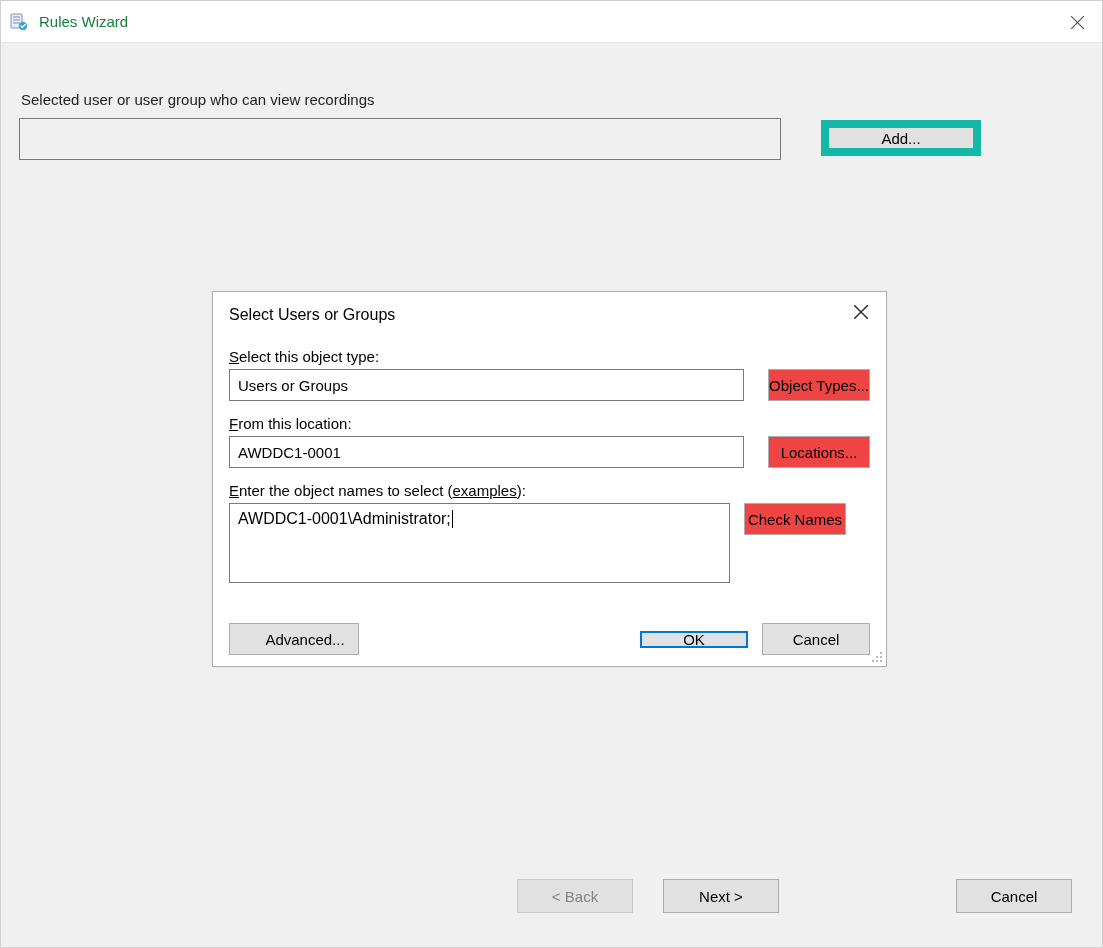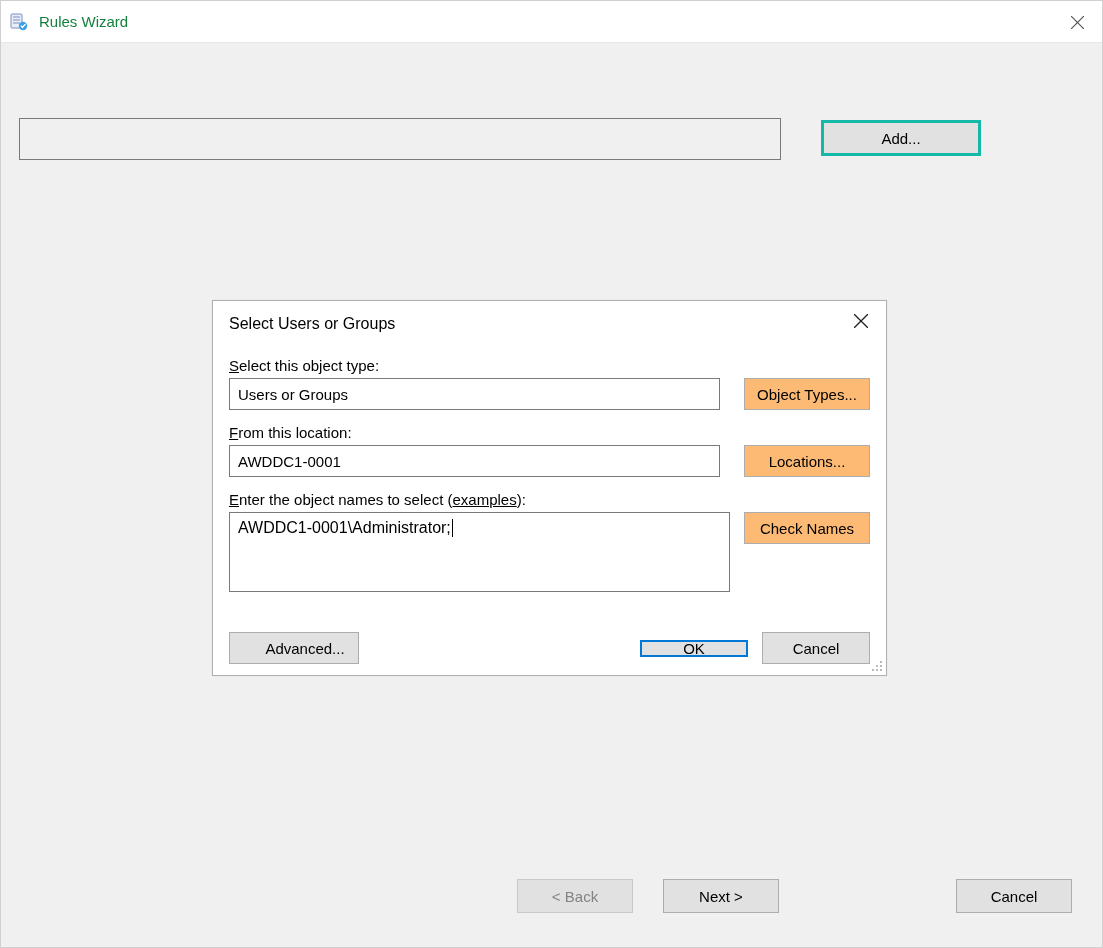--- a/index.html
+++ b/index.html
@@ -72,21 +72,21 @@
       background: #f0f0f0;
       border: 1px solid #7a7a7a;
     }
     .add-btn {
       position: absolute;
       left: 820px;
       top: 77px;
       width: 160px;
       height: 36px;
       background: #e1e1e1;
-      border: 3px solid #14b8a6;
+      border: 8px solid #14b8a6;
       font-size: 15px;
       text-align: center;
       display: flex; align-items: center; justify-content: center;
       cursor: pointer;
     }
     .footer-buttons {
       position: absolute;
       left: 0; right: 0;
       bottom: 28px;
       height: 40px;
@@ -108,21 +108,21 @@
       cursor: default;
     }
     .btn-back { left: 516px; }
     .btn-next { left: 662px; }
     .btn-cancel-main { left: 955px; }
 
     
     .dialog {
       position: absolute;
       left: 211px;
-      top: 299px;
+      top: 290px;
       width: 675px;
       height: 376px;
       background: #fff;
       border: 1px solid #b0b0b0;
       box-shadow: 0 0 1px rgba(0,0,0,0.1);
     }
     .dialog-header {
       height: 46px;
       display: flex;
       align-items: center;
@@ -165,23 +165,23 @@
       border: 1px solid #7a7a7a;
       background: #fff;
       padding: 0 8px;
       font-size: 15px;
       color: #000;
       font-family: inherit;
       display: flex;
       align-items: center;
     }
     .side-btn {
-      width: 126px;
+      width: 102px;
       height: 32px;
-      background: #fdba74;
+      background: #ef4444;
       border: 1px solid #adadad;
       font-size: 15px;
       display: flex; align-items: center; justify-content: center;
       cursor: pointer;
     }
     .examples-link {
       color: #000000;
       text-decoration: underline;
       cursor: pointer;
     }
@@ -277,20 +277,21 @@
     <span class="title">Rules Wizard</span>
     <div class="close-btn">
       <svg viewBox="0 0 13 13">
         <line x1="0" y1="0" x2="13" y2="13" stroke="currentColor" stroke-width="1.2"></line>
         <line x1="13" y1="0" x2="0" y2="13" stroke="currentColor" stroke-width="1.2"></line>
       </svg>
     </div>
   </div>
 
   <div class="content-area">
+    <div class="section-label">Selected user or user group who can view recordings</div>
     <div class="selected-box"></div>
     <div class="add-btn">Add...</div>
 
     <div class="footer-buttons">
       <div class="wiz-btn disabled btn-back">&lt; Back</div>
       <div class="wiz-btn btn-next">Next &gt;</div>
       <div class="wiz-btn btn-cancel-main">Cancel</div>
     </div>
   </div>
 

